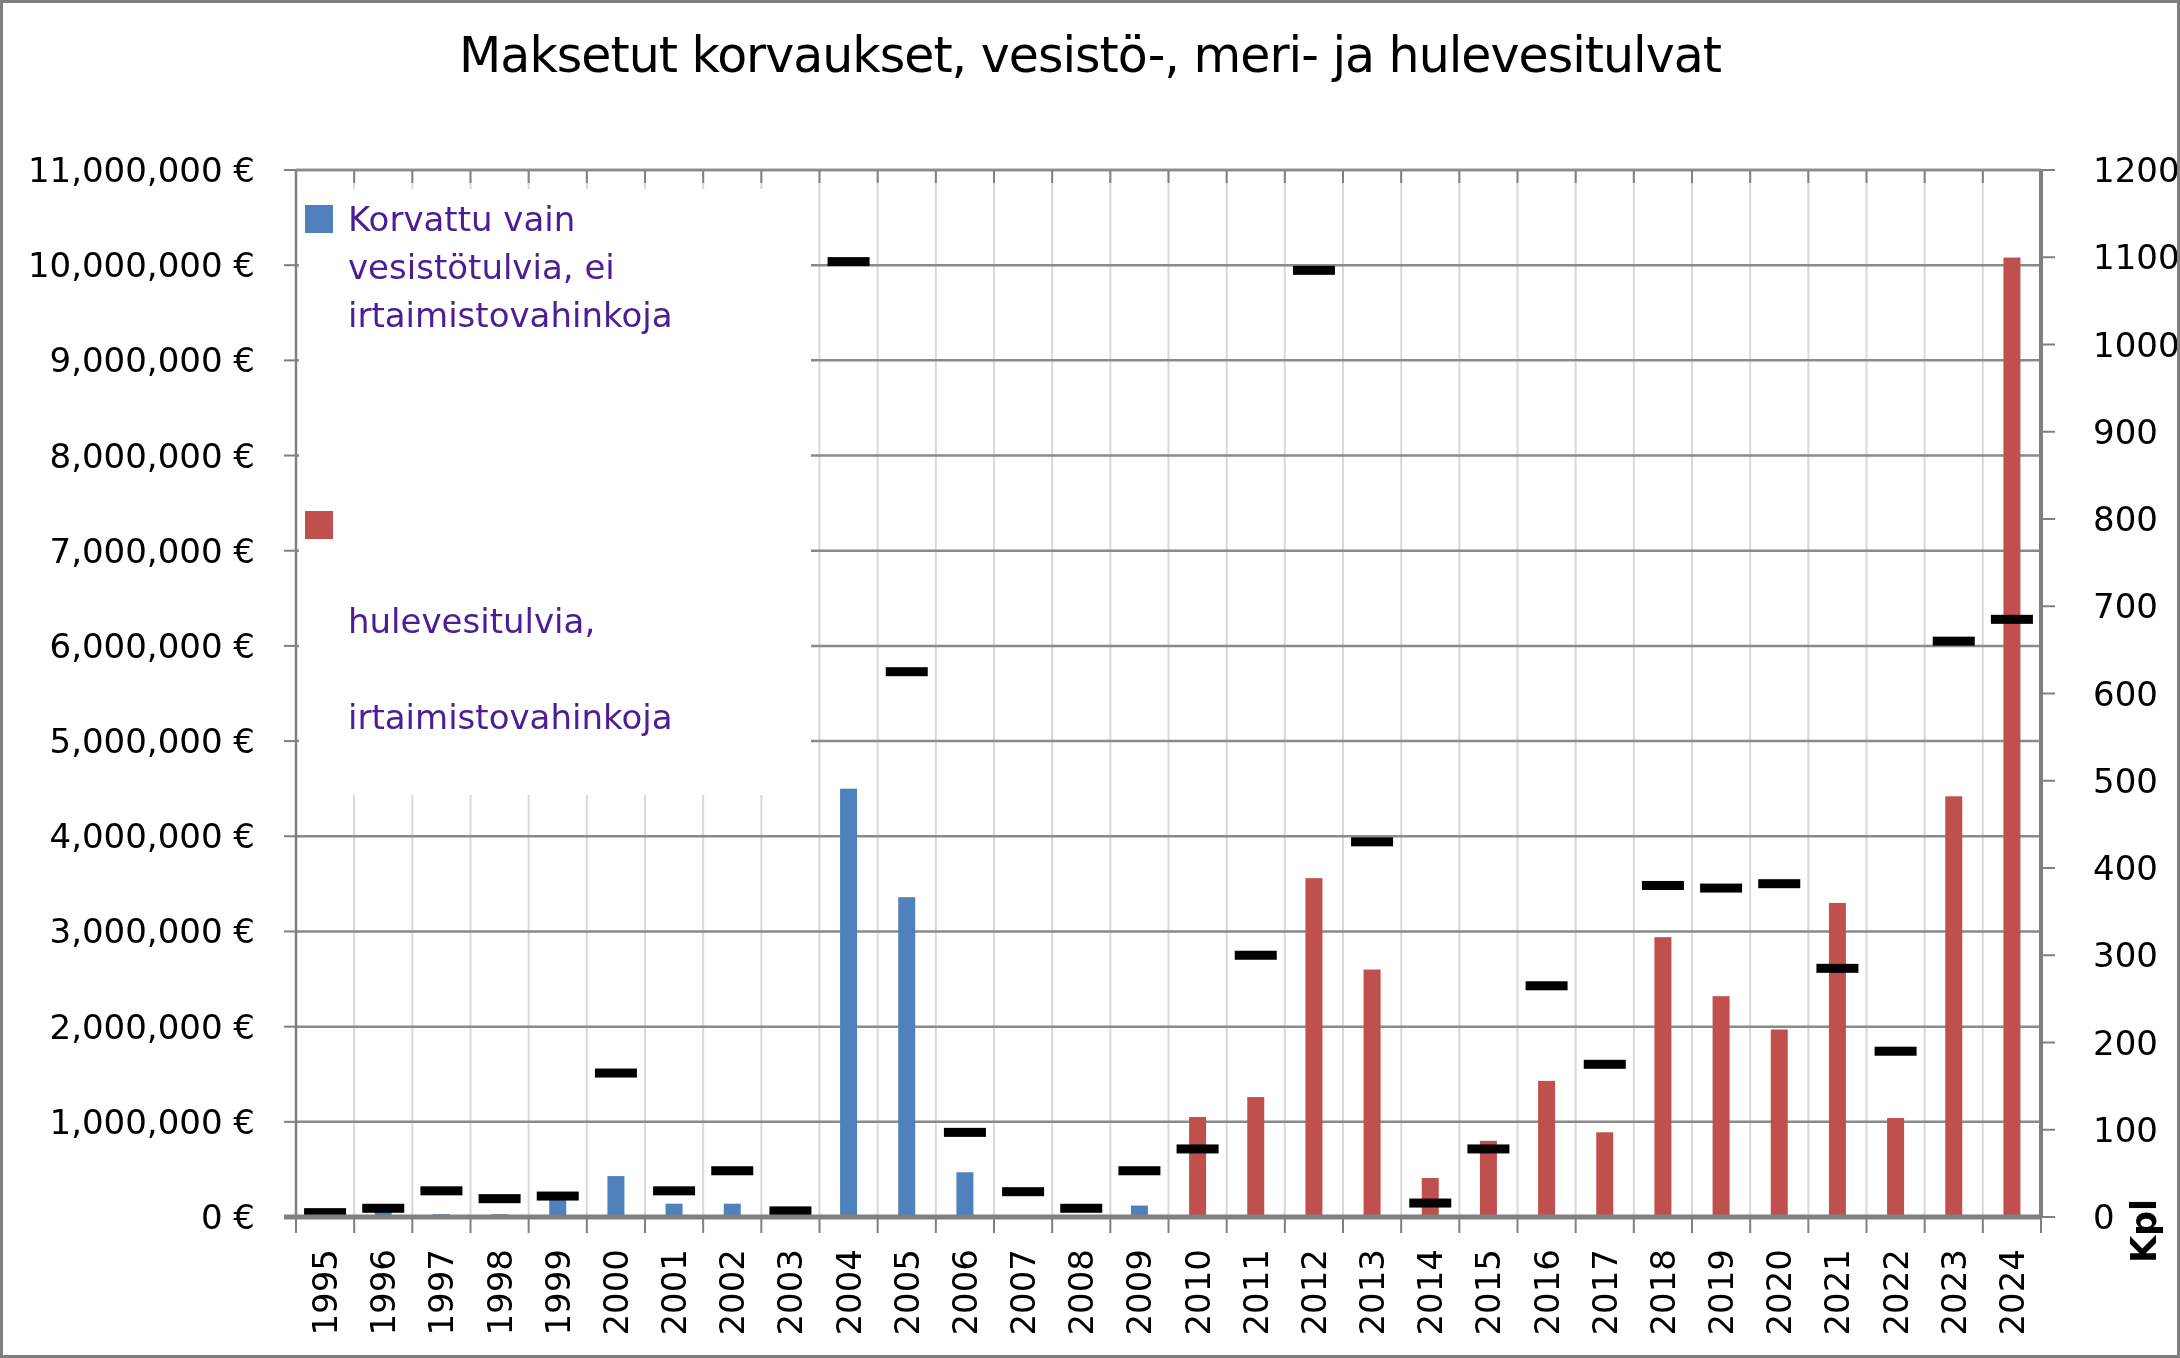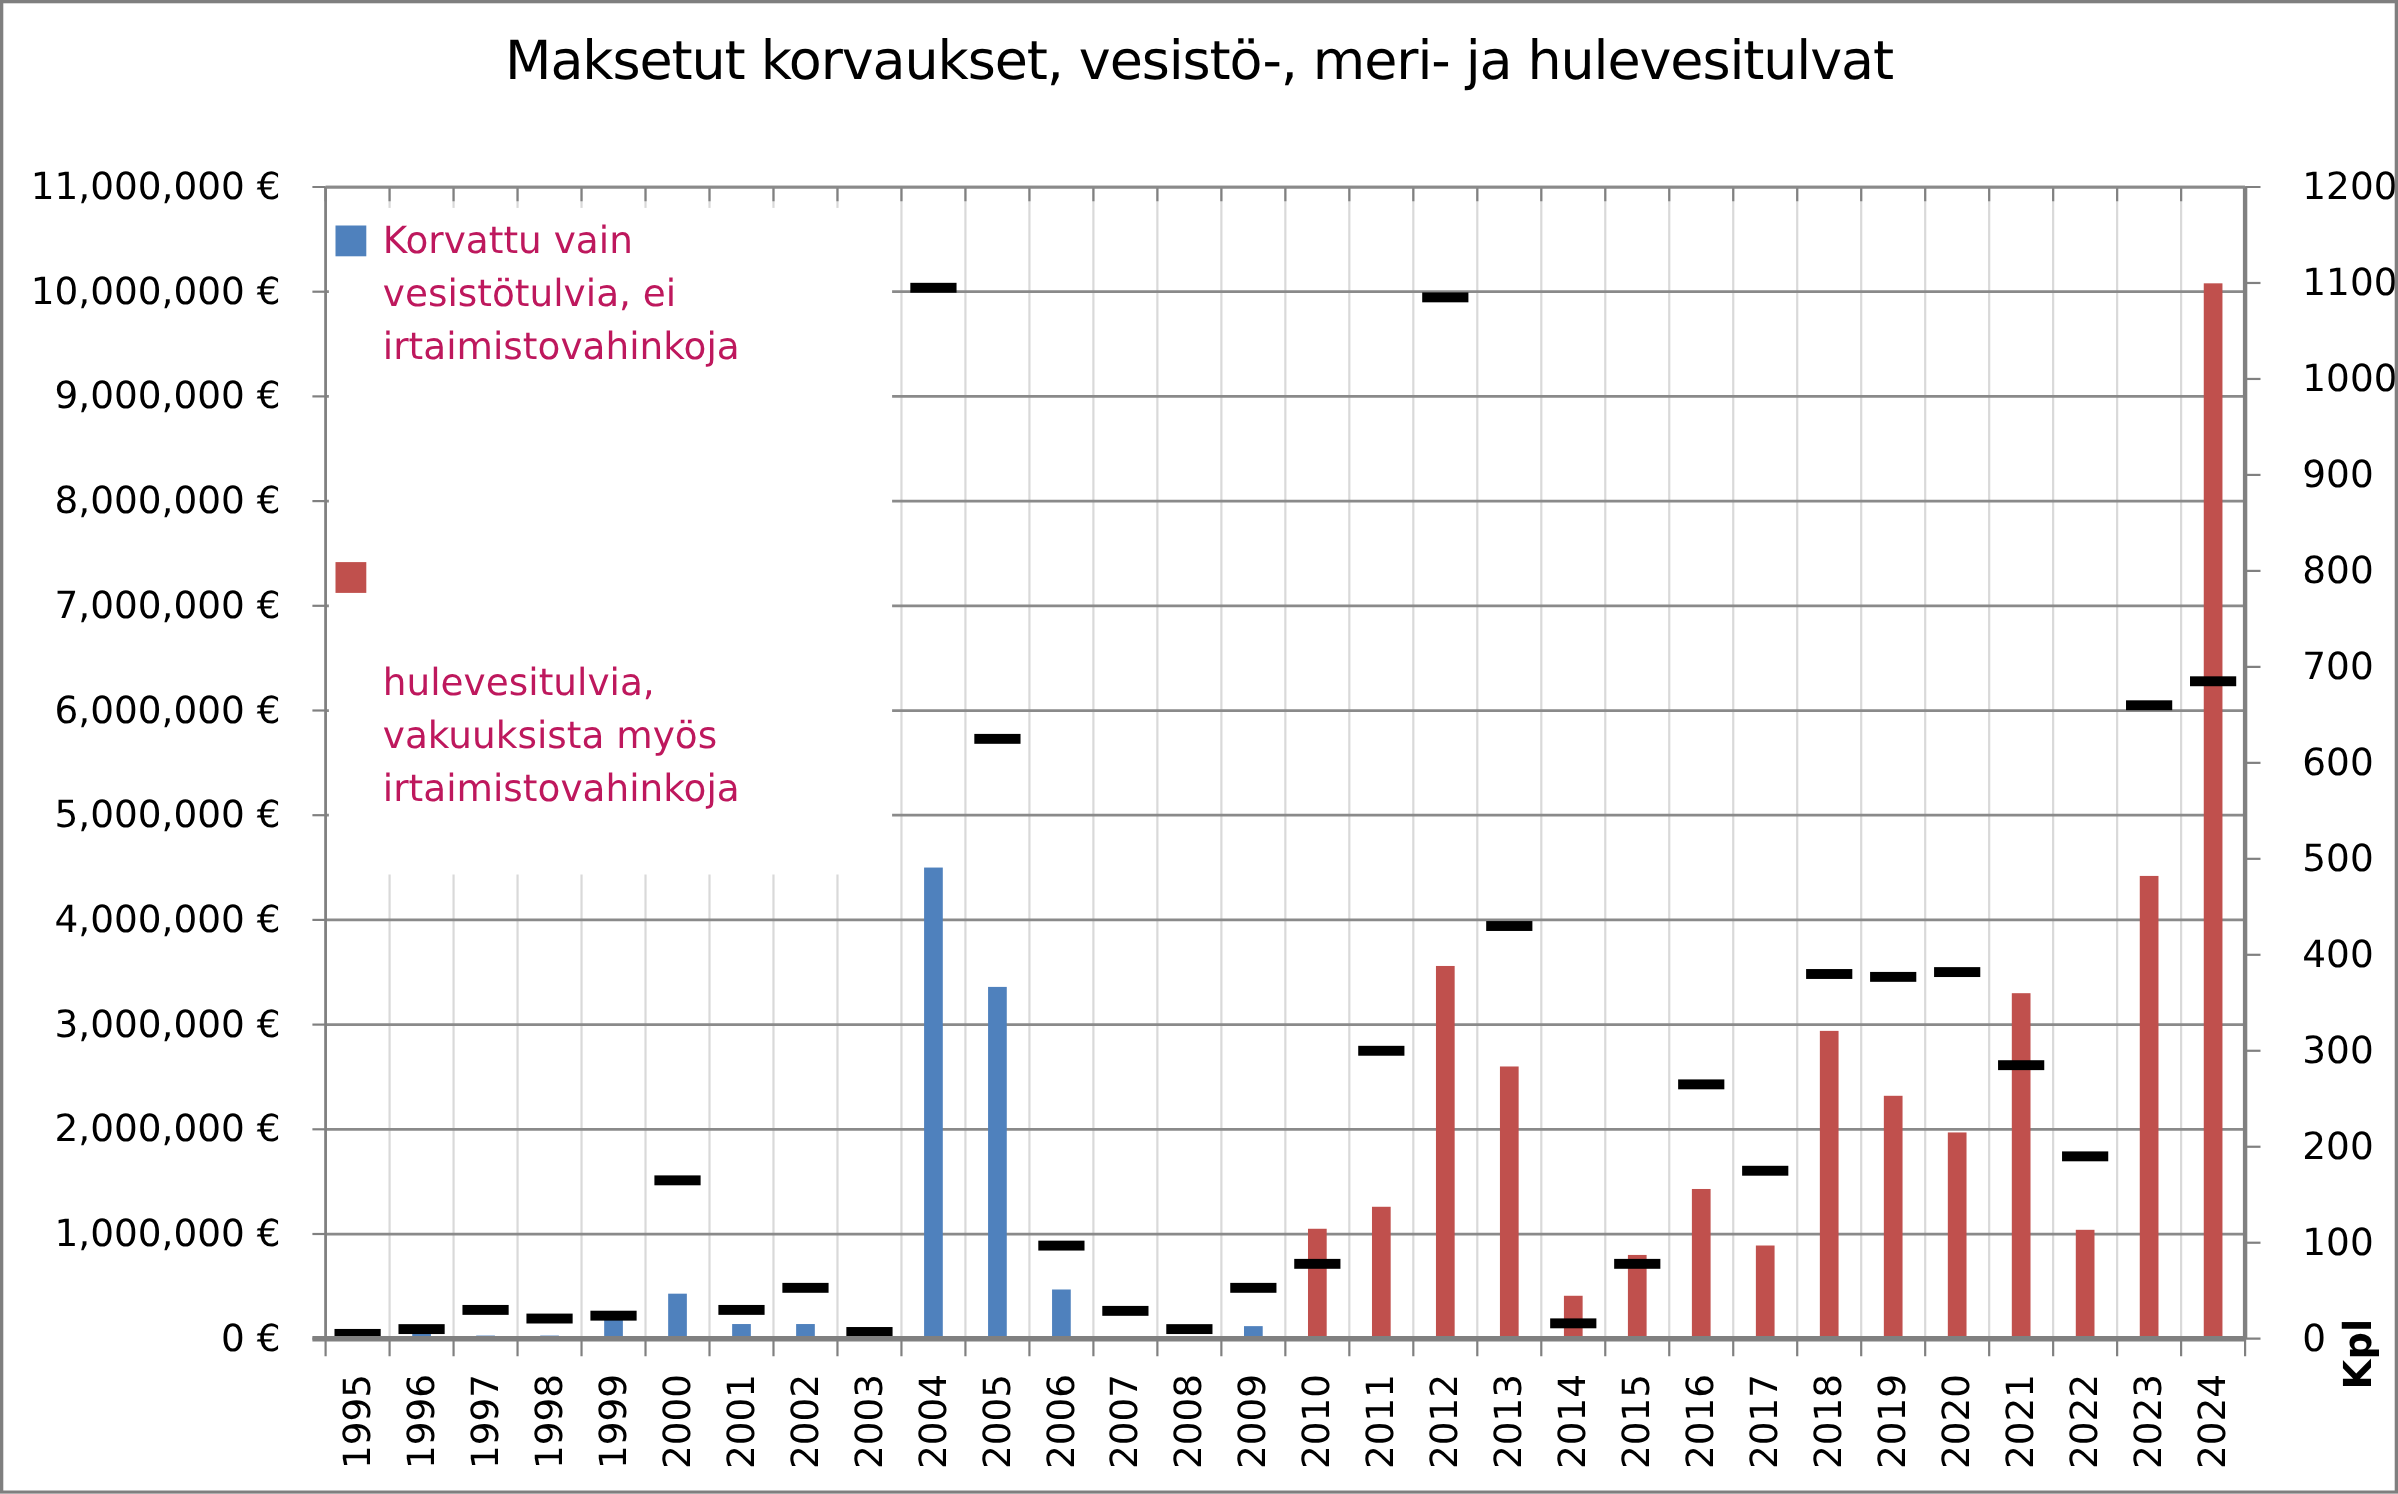--- a/index.html
+++ b/index.html
@@ -13,21 +13,21 @@
     text-align:center;font-size:49px;font-weight:normal;color:#000;
     letter-spacing:-1px;
   }
   svg{position:absolute;left:0;top:0;}
   .legend-box{
     position:absolute;left:296px;top:186px;width:512px;height:606px;
     background:#ffffff;
   }
   .legend-entry{position:absolute;left:6px;display:flex;align-items:flex-start;gap:15px;}
   .legend-swatch{width:28px;height:28px;margin-top:10px;flex:0 0 auto;}
-  .legend-text{font-size:34px;line-height:48px;color:#be185d;white-space:nowrap;}
+  .legend-text{font-size:34px;line-height:48px;color:#4c1d95;white-space:nowrap;}
 </style>
 </head>
 <body>
 
 <div class="page">
 
   <svg id="chart-svg" width="2180" height="1358" viewBox="0 0 2180 1358">
       <line x1="293" y1="167" x2="293" y2="1214" stroke="#d9d9d9" stroke-width="2"></line>
       <line x1="351.1666666666667" y1="167" x2="351.1666666666667" y2="1214" stroke="#d9d9d9" stroke-width="2"></line>
       <line x1="409.3333333333333" y1="167" x2="409.3333333333333" y2="1214" stroke="#d9d9d9" stroke-width="2"></line>
@@ -285,19 +285,19 @@
         <span>vesistötulvia, ei</span><br>
         <span>irtaimistovahinkoja</span>
       </span>
     </div>
     <div class="legend-entry" style="top:312px">
       <span class="legend-swatch" style="background: rgb(192, 80, 77);"></span>
       <span class="legend-text">
         <br>
         <br>
         <span>hulevesitulvia,</span><br>
-        <span>vakuuksista myös</span><br>
+        <br>
         <span>irtaimistovahinkoja</span>
       </span>
     </div>
   </div>
 
 </div>
 
 </body></html>

